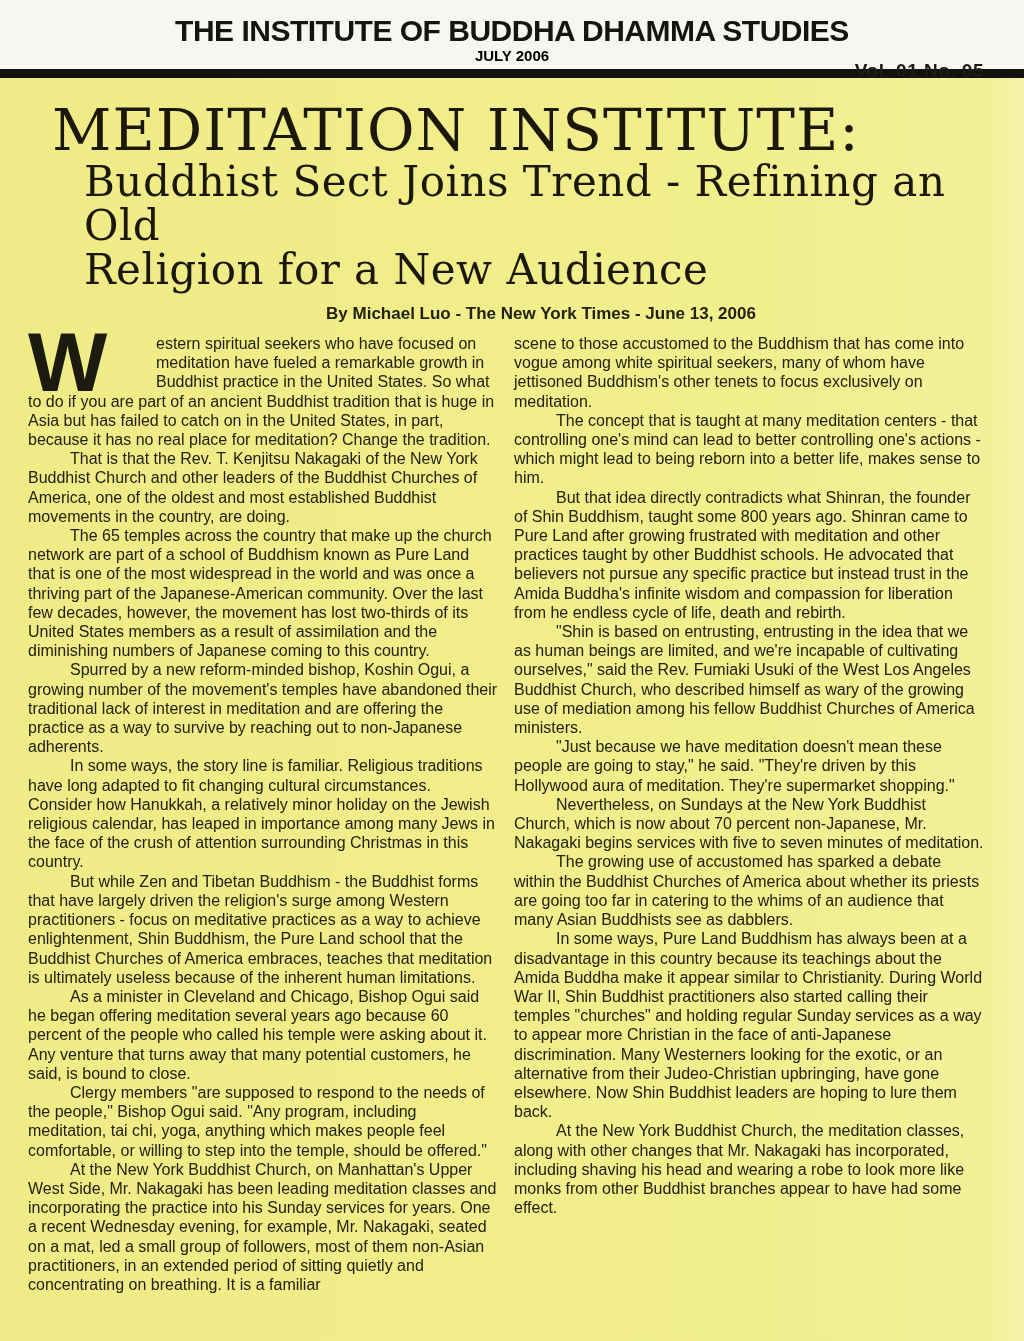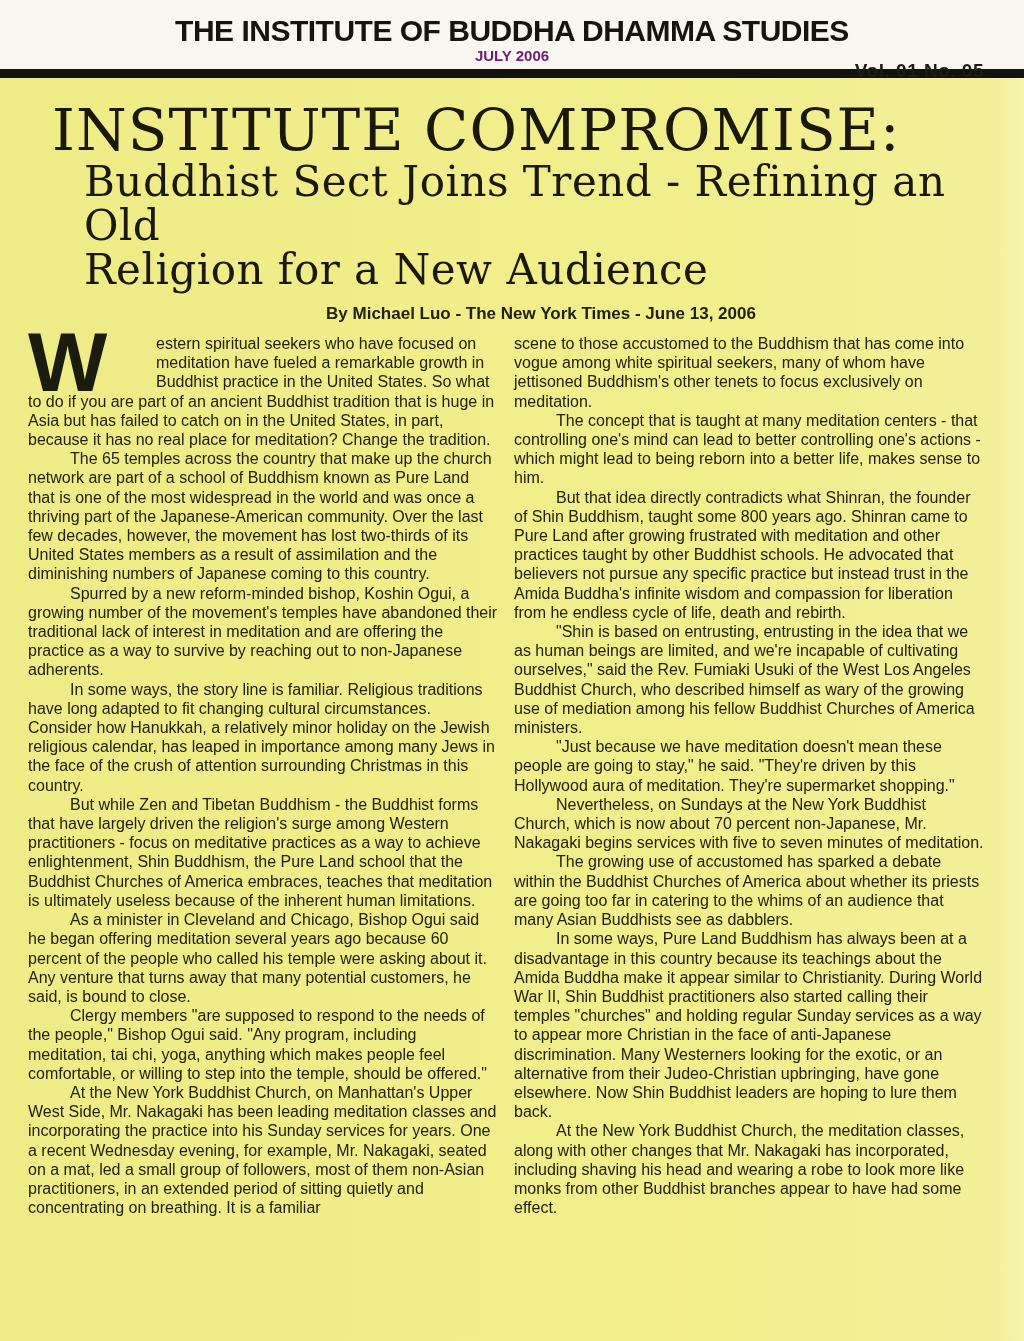--- a/index.html
+++ b/index.html
@@ -46,21 +46,21 @@
     color: #141410;
   }
   .masthead-date {
     position: absolute;
     left: 0;
     right: 0;
     top: 47px;
     text-align: center;
     font-size: 15px;
     font-weight: 700;
-    color: #701a75;
+    color: #000000;
   }
   .issue-number {
     position: absolute;
     right: 40px;
     top: 60px;
     font-size: 19px;
     font-weight: 700;
     letter-spacing: 0.5px;
     color: #1d1d16;
   }
@@ -133,32 +133,33 @@
     <div class="masthead-title">THE INSTITUTE OF BUDDHA DHAMMA STUDIES</div>
     <div class="masthead-date">JULY 2006</div>
     <div class="issue-number">Vol. 01  No. 05</div>
   </div>
 
   <div class="rule"></div>
 
   <div class="sheet">
 
     <div class="headline">
-      <div class="headline-line1">INSTITUTE COMPROMISE:</div>
+      <div class="headline-line1">MEDITATION INSTITUTE:</div>
       <div class="headline-sub">Buddhist Sect Joins Trend - Refining an Old</div>
       <div class="headline-sub">Religion for a New Audience</div>
     </div>
 
     <div class="byline">By Michael Luo - The New York Times - June 13, 2006</div>
 
     <div class="columns">
 
       <div class="col">
         <p class="lead"><span class="dropcap">W</span><span>estern spiritual seekers who have focused on meditation have fueled a remarkable growth in Buddhist practice in the United States. So what to do if you are part of an ancient Buddhist tradition that is huge in Asia but has failed to catch on in the United States, in part, because it has no real place for meditation? Change the tradition.</span></p>
         <div>
+            <p class="indent">That is that the Rev. T. Kenjitsu Nakagaki of the New York Buddhist Church and other leaders of the Buddhist Churches of America, one of the oldest and most established Buddhist movements in the country, are doing.</p>
             <p class="indent">The 65 temples across the country that make up the church network are part of a school of Buddhism known as Pure Land that is one of the most widespread in the world and was once a thriving part of the Japanese-American community. Over the last few decades, however, the movement has lost two-thirds of its United States members as a result of assimilation and the diminishing numbers of Japanese coming to this country.</p>
             <p class="indent">Spurred by a new reform-minded bishop, Koshin Ogui, a growing number of the movement's temples have abandoned their traditional lack of interest in meditation and are offering the practice as a way to survive by reaching out to non-Japanese adherents.</p>
             <p class="indent">In some ways, the story line is familiar. Religious traditions have long adapted to fit changing cultural circumstances. Consider how Hanukkah, a relatively minor holiday on the Jewish religious calendar, has leaped in importance among many Jews in the face of the crush of attention surrounding Christmas in this country.</p>
             <p class="indent">But while Zen and Tibetan Buddhism - the Buddhist forms that have largely driven the religion's surge among Western practitioners - focus on meditative practices as a way to achieve enlightenment, Shin Buddhism, the Pure Land school that the Buddhist Churches of America embraces, teaches that meditation is ultimately useless because of the inherent human limitations.</p>
             <p class="indent">As a minister in Cleveland and Chicago, Bishop Ogui said he began offering meditation several years ago because 60 percent of the people who called his temple were asking about it. Any venture that turns away that many potential customers, he said, is bound to close.</p>
             <p class="indent">Clergy members "are supposed to respond to the needs of the people," Bishop Ogui said. "Any program, including meditation, tai chi, yoga, anything which makes people feel comfortable, or willing to step into the temple, should be offered."</p>
             <p class="indent">At the New York Buddhist Church, on Manhattan's Upper West Side, Mr. Nakagaki has been leading meditation classes and incorporating the practice into his Sunday services for years. One a recent Wednesday evening, for example, Mr. Nakagaki, seated on a mat, led a small group of followers, most of them non-Asian practitioners, in an extended period of sitting quietly and concentrating on breathing. It is a familiar</p>
           </div>
       </div>
 

